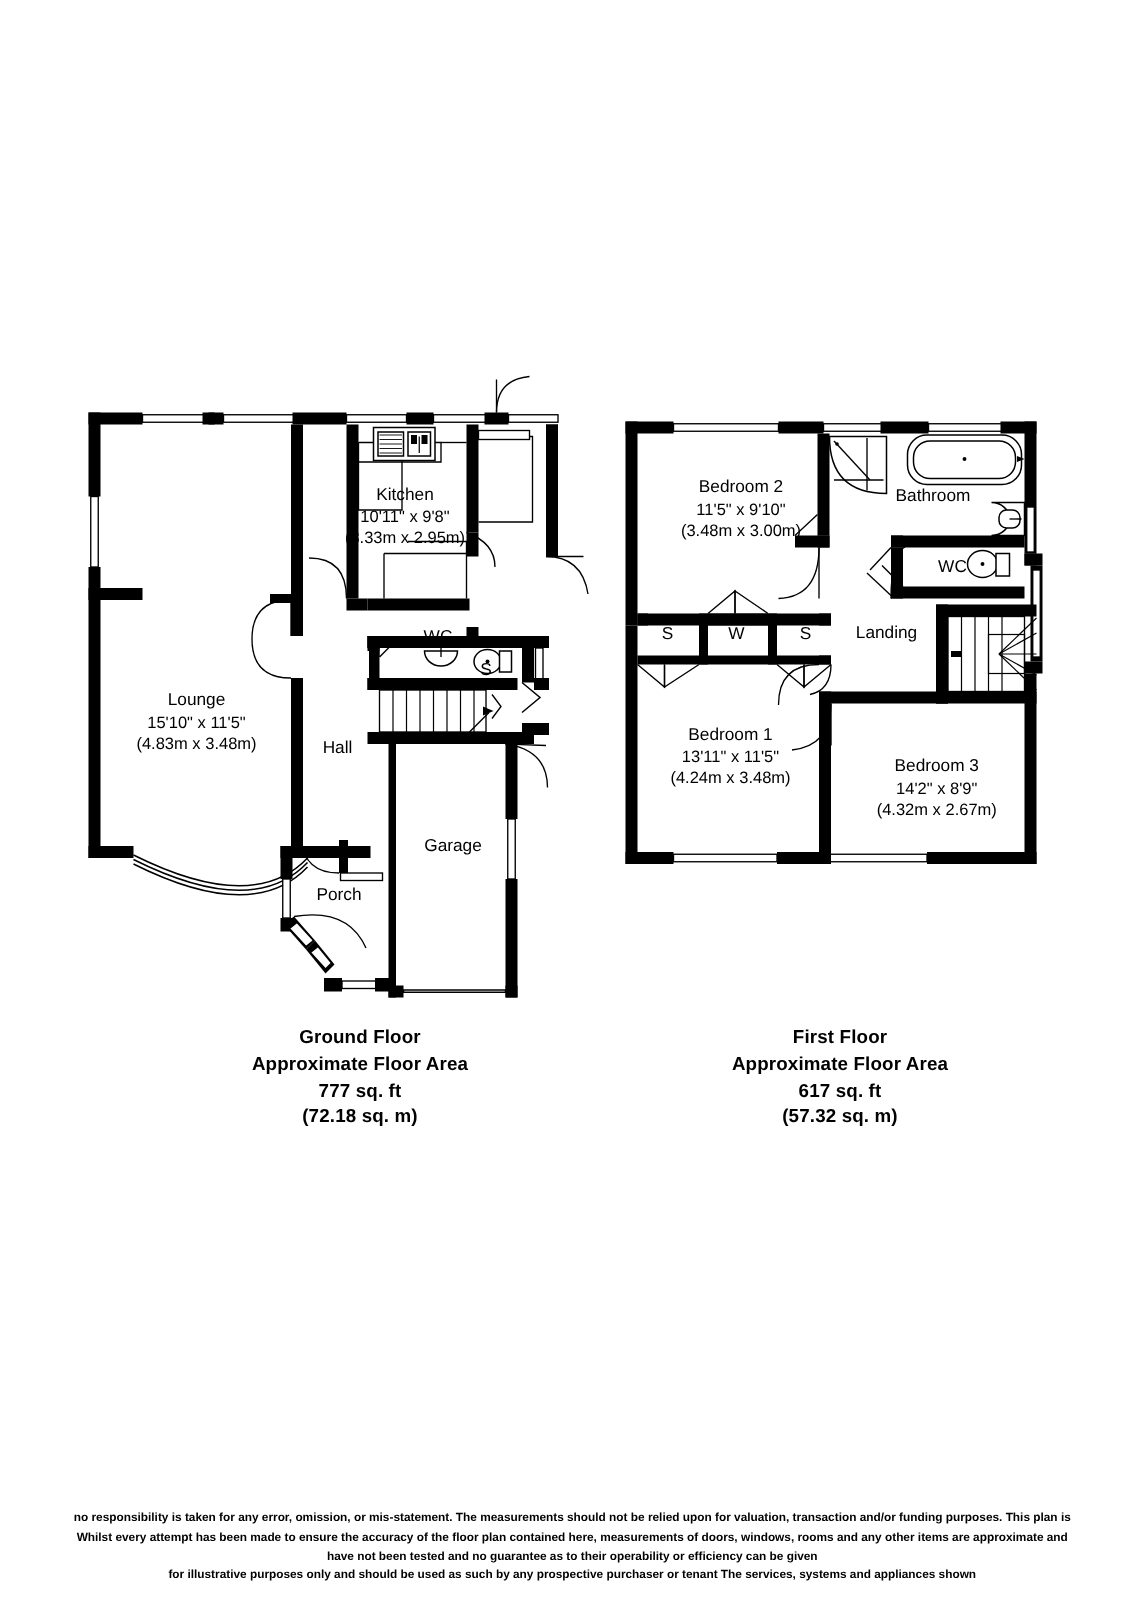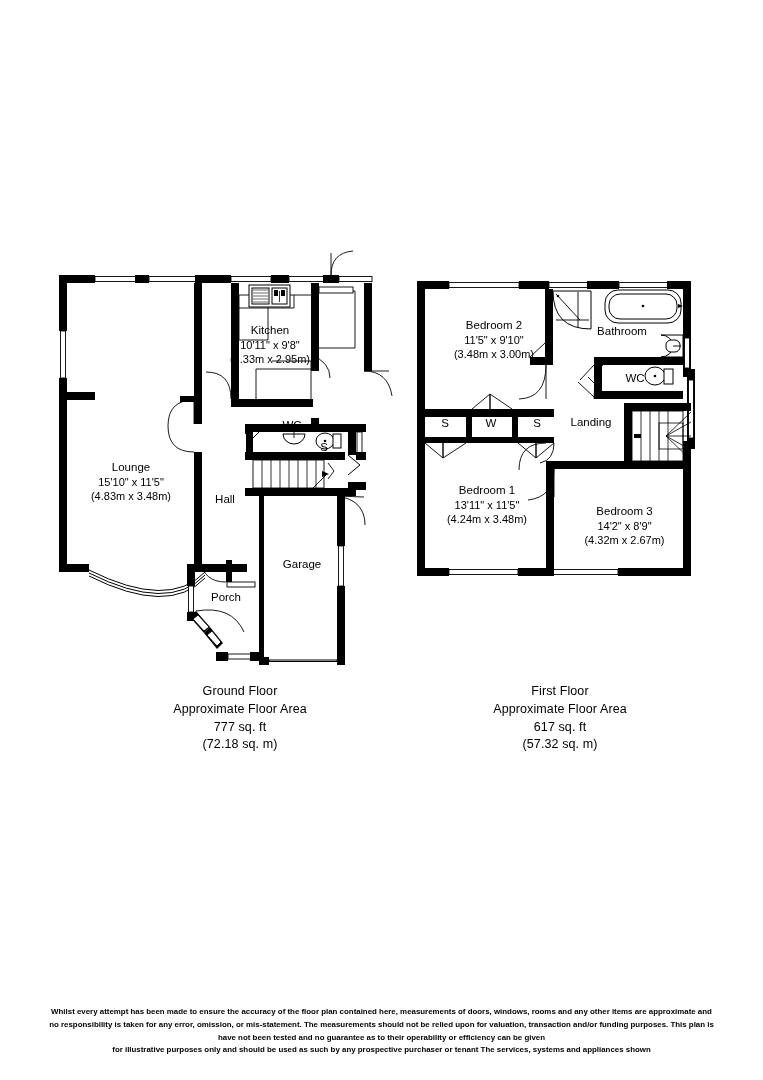--- a/index.html
+++ b/index.html
@@ -18,21 +18,21 @@
   .win{fill:#fff;stroke:#000;stroke-width:0.9;}
 
   .room-label{position:absolute;text-align:center;line-height:1.28;
     font-family:"Liberation Sans", sans-serif;color:#000;}
   .room-name{font-size:11.5px;}
   .room-dim{font-size:11px;}
   .small-label{font-size:10.5px;}
   .tiny-label{font-size:10px;}
   .wc-label{font-size:11.5px;}
 
-  .area-caption{position:absolute;text-align:center;font-weight:normal;
+  .area-caption{position:absolute;text-align:center;font-weight:bold;
     font-size:12.5px;line-height:1.42;letter-spacing:0.1px;}
 
   #disclaimer{position:absolute;left:14px;top:1006px;width:735px;
     text-align:center;font-size:7.9px;line-height:1.62;font-weight:bold;
     color:#000;font-family:"Liberation Sans", sans-serif;}
   #disclaimer p{margin:0;}
 </style>
 </head>
 <body>
 
@@ -419,19 +419,19 @@
   </div>
 
   <div class="area-caption" style="left:440px; top:683px; width:240px;">
     <div>First Floor</div>
     <div>Approximate Floor Area</div>
     <div>617 sq. ft</div>
     <div>(57.32 sq. m)</div>
   </div>
 
   <div id="disclaimer">
+    <p>no responsibility is taken for any error, omission, or mis-statement. The measurements should not be relied upon for valuation, transaction and/or funding purposes. This plan is</p>
     <p>Whilst every attempt has been made to ensure the accuracy of the floor plan contained here, measurements of doors, windows, rooms and any other items are approximate and</p>
-    <p>no responsibility is taken for any error, omission, or mis-statement. The measurements should not be relied upon for valuation, transaction and/or funding purposes. This plan is</p>
     <p>have not been tested and no guarantee as to their operability or efficiency can be given</p>
     <p>for illustrative purposes only and should be used as such by any prospective purchaser or tenant The services, systems and appliances shown</p>
   </div>
 
 </div>
 
 </body></html>

